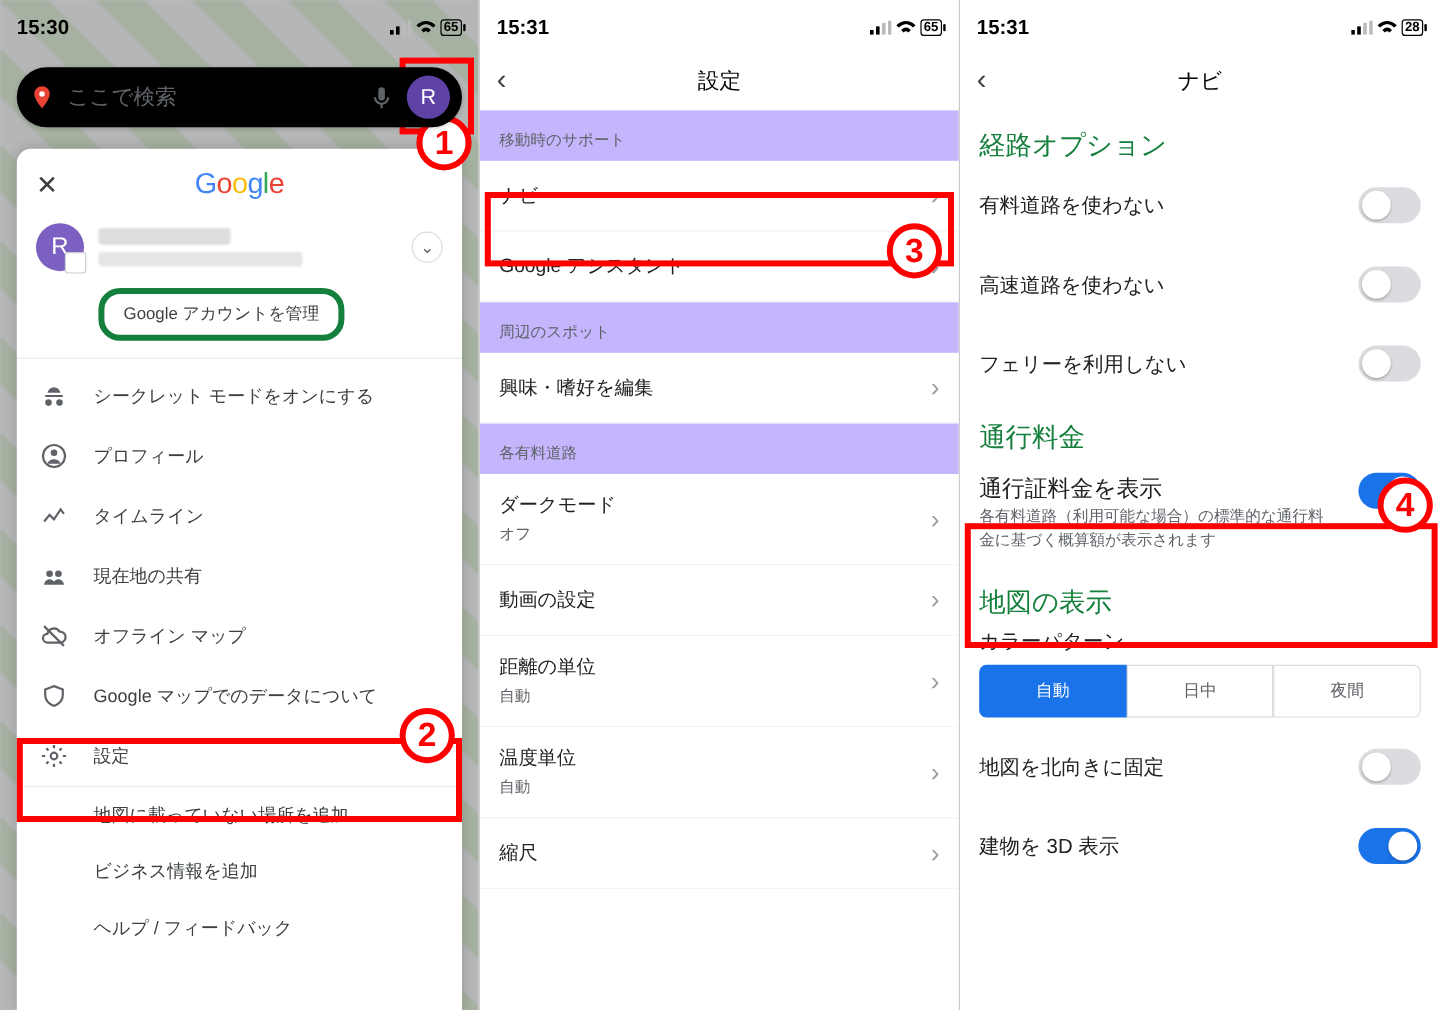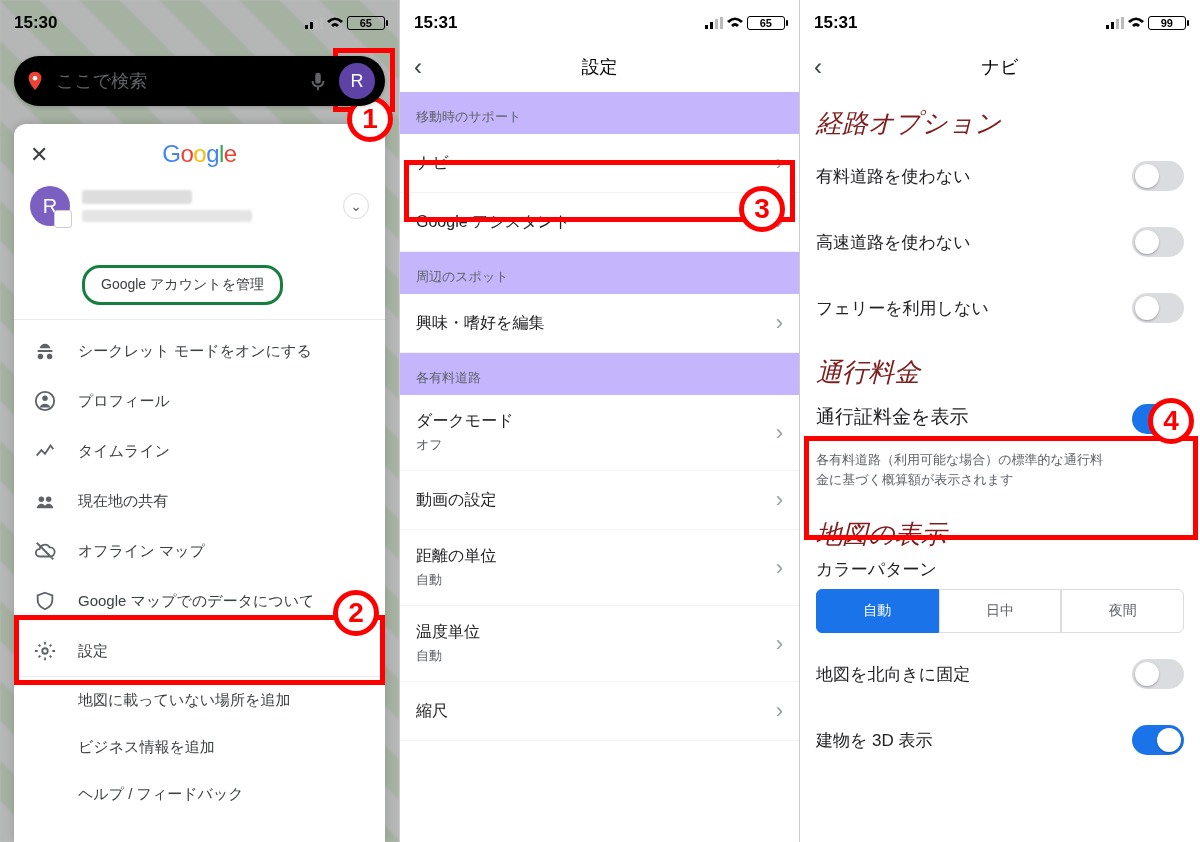--- a/index.html
+++ b/index.html
@@ -5,21 +5,21 @@
 * { margin:0; padding:0; box-sizing:border-box; font-family:-apple-system,"Hiragino Kaku Gothic ProN","Hiragino Sans",sans-serif; }
 body { background:#fff; width:1200px; height:842px; overflow:hidden; }
 .canvas { display:flex; width:1200px; height:842px; }
 .phone { position:relative; width:400px; height:842px; background:#fff; border-right:1px solid #ccc; overflow:hidden;}
 .phone:last-child{border-right:none;}
 
 .status-bar { display:flex; justify-content:space-between; align-items:center; padding:8px 14px 4px; font-weight:600; font-size:17px; height:42px;}
 .status-right { display:flex; align-items:center; gap:3px; font-size:14px;}
 .sig { display:inline-block; width:18px; height:12px; }
 .wifi { display:inline-block; width:18px; height:12px; }
-.batt { display:inline-block; border:1.5px solid #000; border-radius:3px; padding:0 12px; font-size:11px; line-height:12px; font-weight:700; position:relative;text-align:right;}
+.batt { display:inline-block; border:1.5px solid #000; border-radius:3px; padding:0 2px; font-size:11px; line-height:12px; font-weight:700; position:relative;text-align:right;}
 .batt:after{content:"";position:absolute;right:-4px;top:3px;width:2px;height:6px;background:#000;border-radius:1px;}
 
 
 .mapbg { position:absolute; inset:0; background:
  linear-gradient(45deg,#d9ead3 25%,#f1f3f4 25%,#f1f3f4 50%,#d9ead3 50%,#d9ead3 75%,#f1f3f4 75%);
  background-size:80px 80px; filter:blur(1px); opacity:.9;}
 .mapoverlay{position:absolute;inset:0;background:rgba(0,0,0,0.25);}
 
 .search-bar { position:absolute; top:56px; left:14px; right:14px; height:50px; background:#000000; border-radius:25px; display:flex; align-items:center; padding:0 10px; gap:10px; box-shadow:0 1px 4px rgba(0,0,0,.2);}
 .pin-icon { width:22px; height:22px; }
@@ -35,46 +35,46 @@
 
 .account-row{display:flex;align-items:center;gap:12px;padding:6px 16px 10px; position:relative;}
 .avatar-lg{width:40px;height:40px;border-radius:50%;background:#7b5fc1;color:#fff;display:flex;align-items:center;justify-content:center;font-size:20px;position:relative;}
 .avatar-lg:after{content:"";position:absolute;right:-2px;bottom:-2px;width:16px;height:16px;border-radius:3px;background:#fff;border:1px solid #ccc;}
 .acct-text{flex:1;}
 .acct-name{height:14px;width:110px;background:#ddd;border-radius:3px;margin-bottom:6px;filter:blur(1px);}
 .acct-email{height:12px;width:170px;background:#e5e5e5;border-radius:3px;filter:blur(1px);}
 .expand-caret{width:26px;height:26px;border:1px solid #dadce0;border-radius:50%;display:flex;align-items:center;justify-content:center;font-size:14px;color:#5f6368;}
 
 .manage-btn-wrap{padding:4px 16px 14px 68px;}
-.manage-btn{ border:3px solid #15803d; border-radius:18px; padding:8px 16px; font-size:14px; color:#3c4043; display:inline-block;margin-top:25px;}
+.manage-btn{ border:5px solid #15803d; border-radius:18px; padding:8px 16px; font-size:14px; color:#3c4043; display:inline-block;}
 .divider{height:1px;background:#e8eaed;}
 
 .menu-list{padding:6px 0;}
 .menu-item{display:flex;align-items:center;gap:22px;padding:14px 20px;font-size:15px;color:#3c4043;}
 .menu-icon{width:22px;height:22px;display:flex;align-items:center;justify-content:center;color:#5f6368;}
 .menu-item.indent{padding-left:64px;}
 
 
 .nav-header{display:flex;align-items:center;justify-content:center;position:relative;height:50px;font-size:18px;font-weight:500;}
 .back-chev{position:absolute;left:14px;font-size:24px;color:#3c4043;}
 
 .section-label{font-size:13px;color:#5f6368;padding:16px 16px 8px;background:#c4b5fd;}
 .setting-row{display:flex;align-items:center;justify-content:space-between;padding:16px 16px;border-bottom:1px solid #f1f3f4;font-size:16px;color:#202124;}
 .setting-row .sub{font-size:13px;color:#5f6368;margin-top:4px;}
 .setting-main{flex:1;}
 .chev{color:#9aa0a6;font-size:22px;}
 
 
-.sec3-label{font-size:26px;font-weight:400;color:#7f1d1d;padding:14px 16px 2px;font-style:italic;}
+.sec3-label{font-size:22px;font-weight:400;color:#15803d;padding:14px 16px 2px;}
 .opt-row{display:flex;align-items:center;justify-content:space-between;padding:18px 16px;font-size:17px;color:#202124;}
 .toggle{width:52px;height:30px;border-radius:15px;background:#dadce0;position:relative;}
 .toggle:after{content:"";position:absolute;left:3px;top:3px;width:24px;height:24px;border-radius:50%;background:#fff;box-shadow:0 1px 2px rgba(0,0,0,.3);}
 .toggle.on{background:#1a73e8;}
 .toggle.on:after{left:auto;right:3px;}
-.opt-desc{font-size:13px;color:#5f6368;line-height:1.5;margin-top:20px;max-width:290px;}
+.opt-desc{font-size:13px;color:#5f6368;line-height:1.5;margin-top:0;max-width:290px;}
 .seg-group{display:flex;gap:0;padding:8px 16px;}
 .seg{flex:1;text-align:center;padding:12px 0;font-size:14px;border:1px solid #dadce0;color:#5f6368;}
 .seg:first-child{border-radius:6px 0 0 6px;}
 .seg:last-child{border-radius:0 6px 6px 0;}
 .seg.active{background:#1a73e8;color:#fff;border-color:#1a73e8;}
 
 
 .callout{position:absolute;border:5px solid #ff0000;pointer-events:none;}
 .badge{position:absolute;width:46px;height:46px;border:5px solid #ff0000;border-radius:50%;background:#fff;color:#ff0000;font-size:28px;font-weight:900;display:flex;align-items:center;justify-content:center;pointer-events:none;font-family:Arial,sans-serif;}
 
@@ -293,21 +293,21 @@
     <span class="status-right">
       <svg class="sig" viewBox="0 0 18 12">
             <rect x="0" y="8" width="3" height="4" fill="#000"></rect>
             <rect x="5" y="5" width="3" height="7" fill="#000"></rect>
             <rect x="10" y="2" width="3" height="10" fill="#bbb"></rect>
             <rect x="15" y="0" width="3" height="12" fill="#bbb"></rect>
           </svg>
       <svg class="wifi" viewBox="0 0 18 12">
             <path d="M1 4 Q9 -3 17 4 L15 6 Q9 0 3 6 Z M5 8 Q9 4 13 8 L11 10 Q9 8 7 10Z" fill="#000"></path>
           </svg>
-      <span class="batt">99</span>
+      <span class="batt">28</span>
     </span>
   </div>
   <div class="nav-header">
     <span class="back-chev">‹</span>
     <span>ナビ</span>
   </div>
 
   <div class="sec3-label">経路オプション</div>
   <div class="opt-row">
     <span>有料道路を使わない</span>

